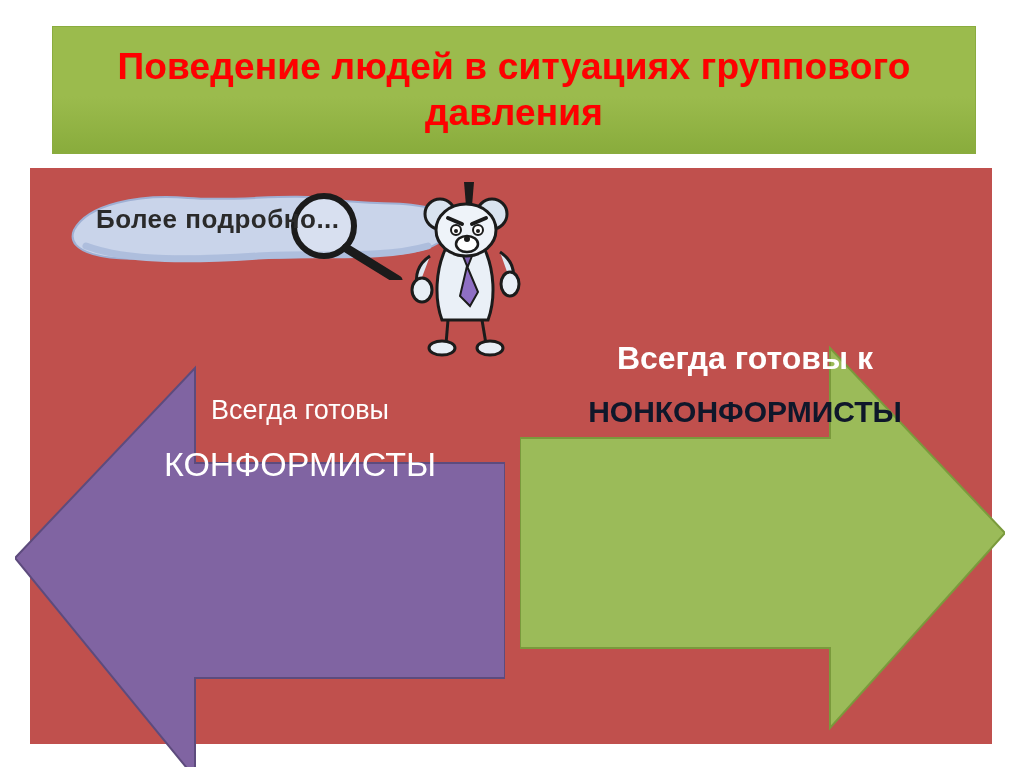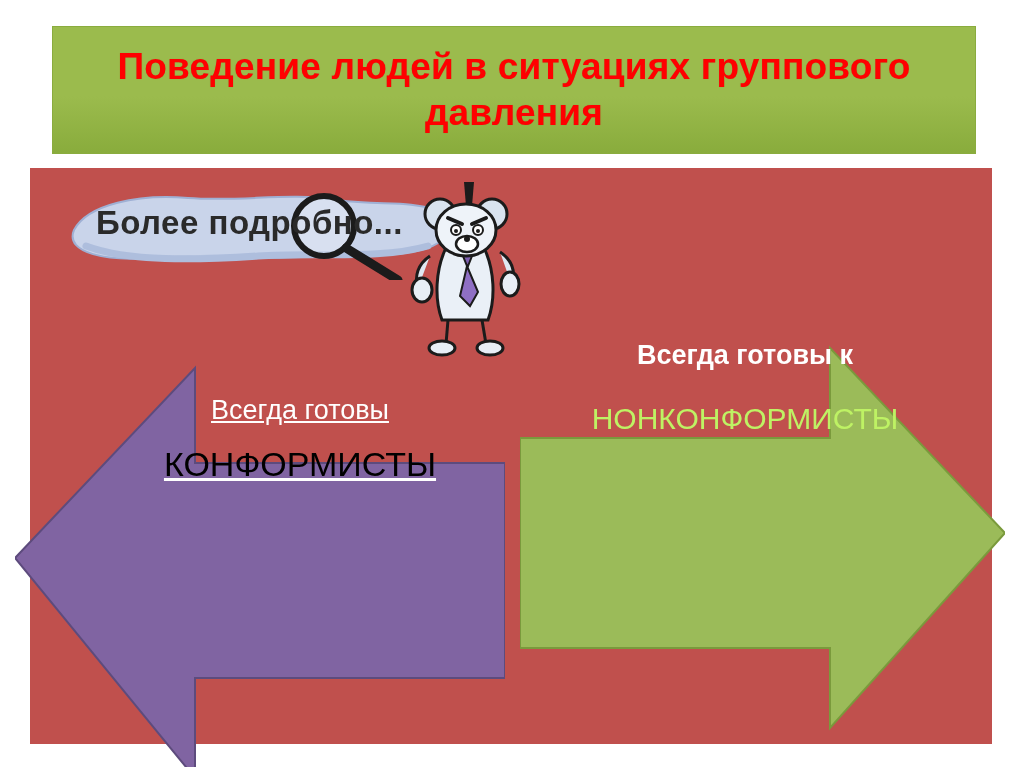--- a/index.html
+++ b/index.html
@@ -73,65 +73,64 @@
   .arrow-label {
     position: absolute;
     text-align: center;
     color: #ffffff;
     pointer-events: none;
   }
   .label-left {
     left: 105px;
     top: 225px;
     width: 330px;
-    text-decoration: underline;
   }
   .label-right {
     left: 540px;
     top: 170px;
     width: 350px;
   }
   .label-line1 {
     font-size: 27px;
     line-height: 1.3;
     color: #ffffff;
   }
   .label-line1-bold {
-    font-size: 27px;
+    font-size: 32px;
     line-height: 1.3;
     color: #ffffff;
     font-weight: bold;
   }
   .label-line2 {
     font-size: 34px;
     line-height: 1.35;
-    color: #000000;
+    color: #ffffff;
     margin-top: 14px;
   }
   .label-line2-bold {
     font-size: 30px;
     line-height: 1.35;
-    color: #bef264;
-    font-weight: normal;
-    margin-top: 26px;
+    color: #0f172a;
+    font-weight: bold;
+    margin-top: 12px;
   }
 
   
   .more-clip {
     position: absolute;
     left: 38px;
     top: 12px;
     width: 400px;
     height: 100px;
   }
   .more-text {
     position: absolute;
     left: 28px;
     top: 24px;
-    font-size: 33px;
+    font-size: 26px;
     font-weight: bold;
     color: #2a2a2a;
     letter-spacing: 0.5px;
     white-space: nowrap;
   }
 
   
   .mouse-clip {
     position: absolute;
     left: 370px;

